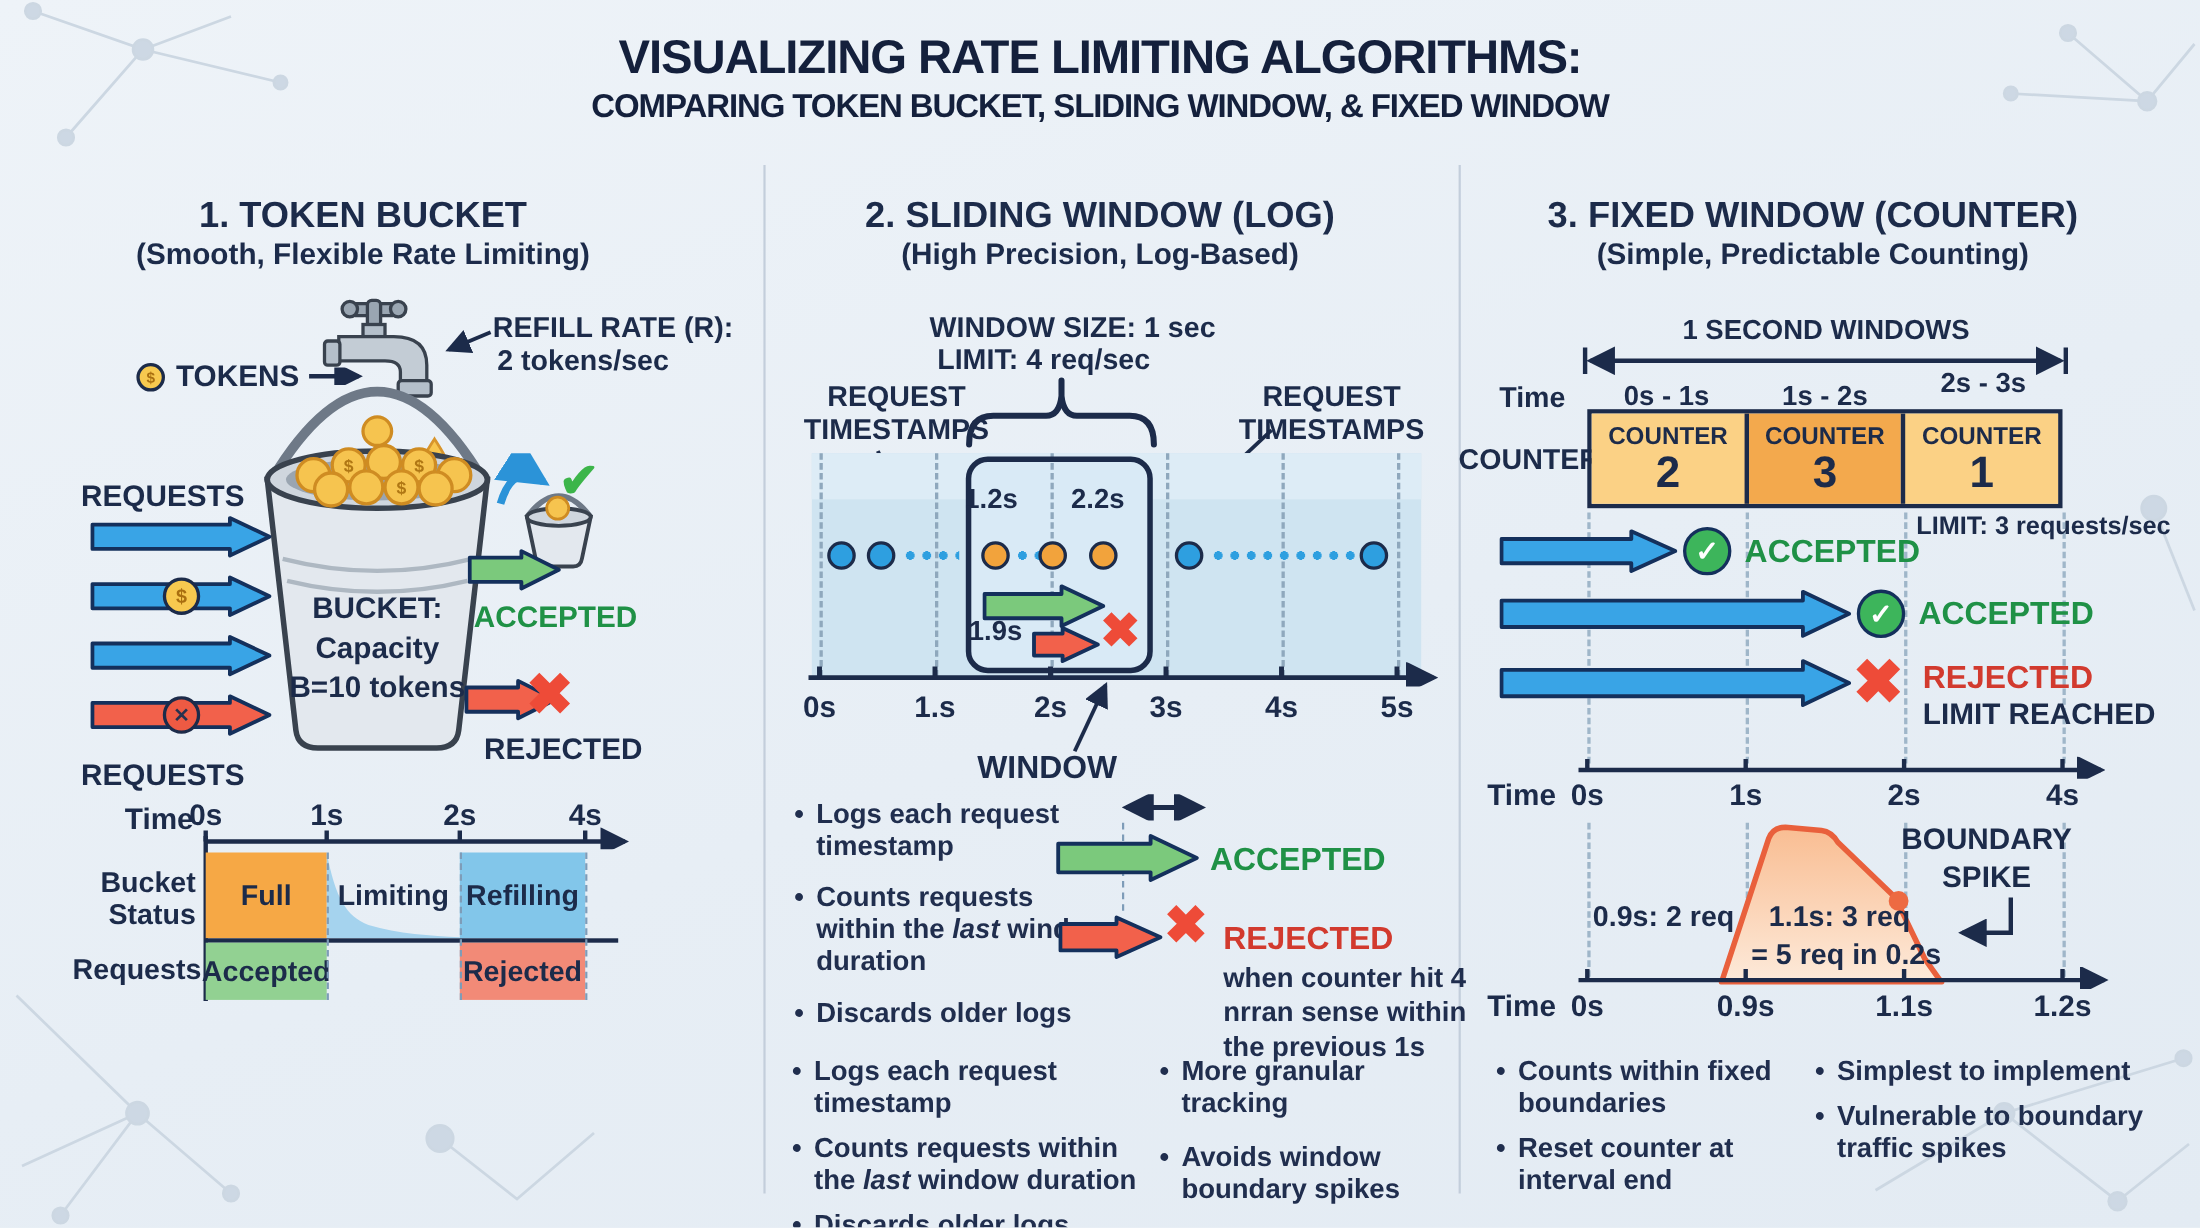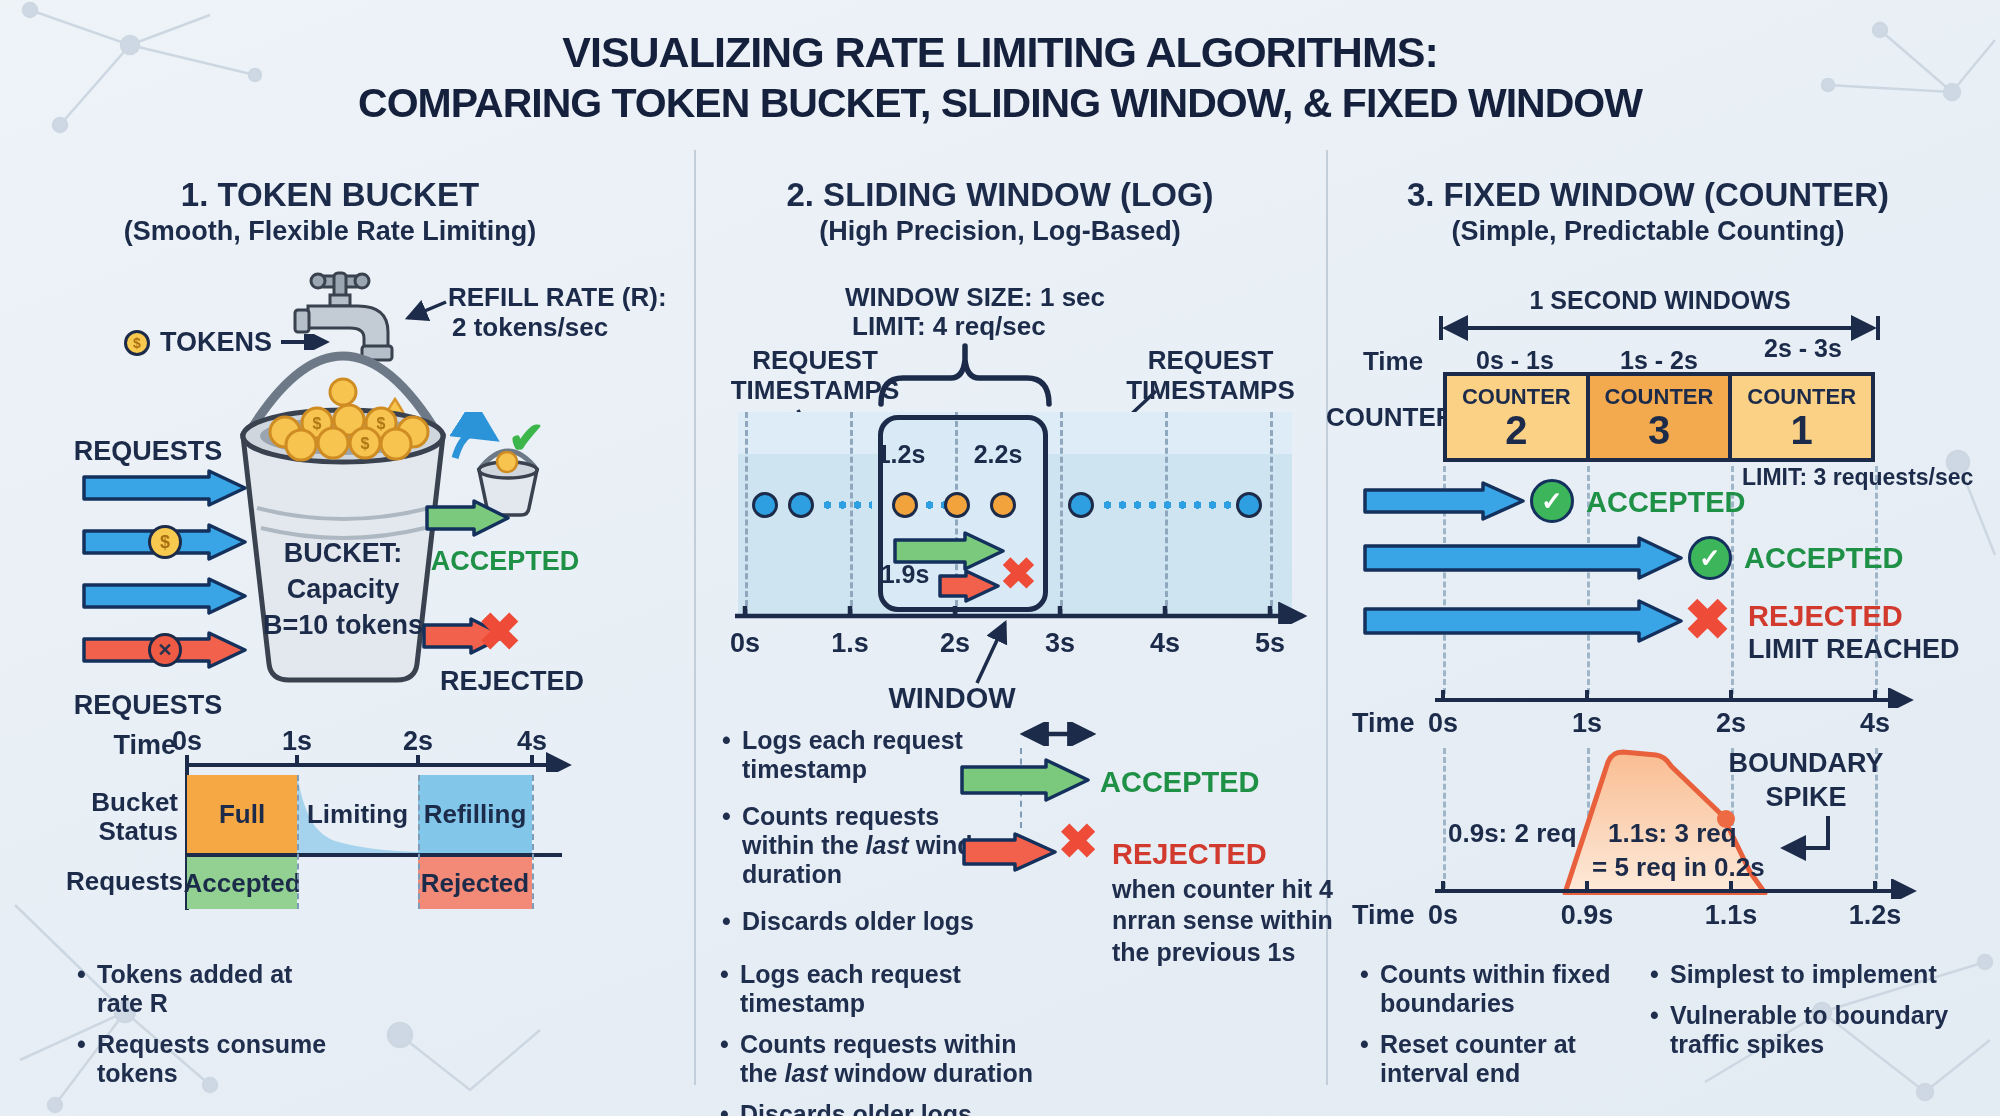--- a/index.html
+++ b/index.html
@@ -74,21 +74,21 @@
       <path d="M1705,1082 L1822,1012 L1925,1092 M1822,1012 L1985,962 M1925,1092 L1990,1040" fill="none"></path>
       <circle cx="1822" cy="1012" r="9"></circle>
         <circle cx="1925" cy="1092" r="8"></circle>
         <circle cx="1985" cy="962" r="7"></circle>
       <path d="M1958,462 L1995,555" fill="none"></path>
         <circle cx="1958" cy="462" r="11"></circle>
     </g>
   </svg>
 
   <div class="lbl ctr" style="left:1000px;top:28px;font-size:43px;font-weight:800;letter-spacing:-1px;color:#14203c">VISUALIZING RATE LIMITING ALGORITHMS:</div>
-  <div class="lbl ctr" style="left:1000px;top:80px;font-size:41px;font-weight:800;letter-spacing:-1px;color:#14203c">COMPARING TOKEN BUCKET, SLIDING WINDOW, &amp; FIXED WINDOW</div>
+  <div class="lbl ctr" style="left:1000px;top:80px;font-size:30px;font-weight:800;letter-spacing:-1px;color:#14203c">COMPARING TOKEN BUCKET, SLIDING WINDOW, &amp; FIXED WINDOW</div>
 
   <div class="divider" style="left:694px"></div>
   <div class="divider" style="left:1326px"></div>
 
   <div class="lbl ctr" style="left:330px;top:176px;font-size:33px;font-weight:800">1. TOKEN BUCKET</div>
   <div class="lbl ctr" style="left:330px;top:216px;font-size:27px">(Smooth, Flexible Rate Limiting)</div>
 
   <div class="coin" style="left:124px;top:330px;width:26px;height:26px;font-size:14px">$</div>
   <div class="lbl" style="left:160px;top:327px;font-size:27px;font-weight:800">TOKENS</div>
   <svg class="abs" style="left:278px;top:334px" width="60" height="16">
@@ -209,24 +209,20 @@
   <div class="seg" style="left:418px;top:775px;width:114px;height:78px;background:#82c6ea">Refilling</div>
   <div class="abs" style="left:187px;top:853px;width:375px;border-top:4px solid #1c2b4a"></div>
   <div class="seg" style="left:187px;top:857px;width:110px;height:52px;background:#92d192">Accepted</div>
   <div class="seg" style="left:418px;top:857px;width:114px;height:52px;background:#f28a77">Rejected</div>
   <div class="vdash2" style="left:297px;top:775px;height:134px"></div>
   <div class="vdash2" style="left:418px;top:775px;height:134px"></div>
   <div class="vdash2" style="left:532px;top:775px;height:134px"></div>
   <div class="lbl ral" style="left:88px;top:788px;width:90px;font-size:26px;font-weight:800;white-space:normal;line-height:1.1">Bucket Status</div>
   <div class="lbl ral" style="left:66px;top:866px;width:112px;font-size:26px;font-weight:800">Requests</div>
 
-  <ul class="blist" style="left:75px;top:960px;width:262px">
-    <li>Tokens added at rate R</li>
-    <li>Requests consume tokens</li>
-  </ul>
 
   <div class="lbl ctr" style="left:1000px;top:176px;font-size:33px;font-weight:700">2. SLIDING WINDOW (LOG)</div>
   <div class="lbl ctr" style="left:1000px;top:216px;font-size:27px">(High Precision, Log-Based)</div>
 
   <div class="lbl" style="left:845px;top:282px;font-size:26px;font-weight:800">WINDOW SIZE: 1 sec</div>
   <div class="lbl" style="left:852px;top:311px;font-size:26px;font-weight:800">LIMIT: 4 req/sec</div>
   <svg class="abs" style="left:876px;top:342px" width="178" height="66">
     <path d="M5,62 Q5,36 27,36 L75,36 Q87,36 89,18 Q91,36 103,36 L151,36 Q173,36 173,62 M89,18 V4" stroke="#1c2b4a" stroke-width="5.5" fill="none" stroke-linecap="round"></path>
   </svg>
 
@@ -315,20 +311,24 @@
   <div class="abs" style="left:1112px;top:874px">
     <div class="note-line">when counter hit 4</div>
     <div class="note-line">nrran sense within</div>
     <div class="note-line">the previous 1s</div>
   </div>
 
   <ul class="blist" style="left:718px;top:960px;width:330px">
     <li><span>Logs each request timestamp</span><span class="it"></span><span></span></li>
     <li><span>Counts requests within the </span><span class="it">last</span><span> window duration</span></li>
     <li><span>Discards older logs</span><span class="it"></span><span></span></li>
+  </ul>
+  <ul class="blist" style="left:1052px;top:960px;width:262px">
+    <li style="margin-bottom:20px">More granular tracking</li>
+    <li>Avoids window boundary spikes</li>
   </ul>
 
   <div class="lbl ctr" style="left:1648px;top:176px;font-size:33px;font-weight:800">3. FIXED WINDOW (COUNTER)</div>
   <div class="lbl ctr" style="left:1648px;top:216px;font-size:27px">(Simple, Predictable Counting)</div>
 
   <div class="lbl ctr" style="left:1660px;top:286px;font-size:25px;font-weight:800">1 SECOND WINDOWS</div>
   <svg class="abs" style="left:1436px;top:314px" width="447" height="28">
     <line x1="10" y1="14" x2="437" y2="14" stroke="#1c2b4a" stroke-width="4" marker-start="url(#ah)" marker-end="url(#ah)"></line>
     <line x1="5" y1="2" x2="5" y2="26" stroke="#1c2b4a" stroke-width="4"></line>
     <line x1="442" y1="2" x2="442" y2="26" stroke="#1c2b4a" stroke-width="4"></line>

